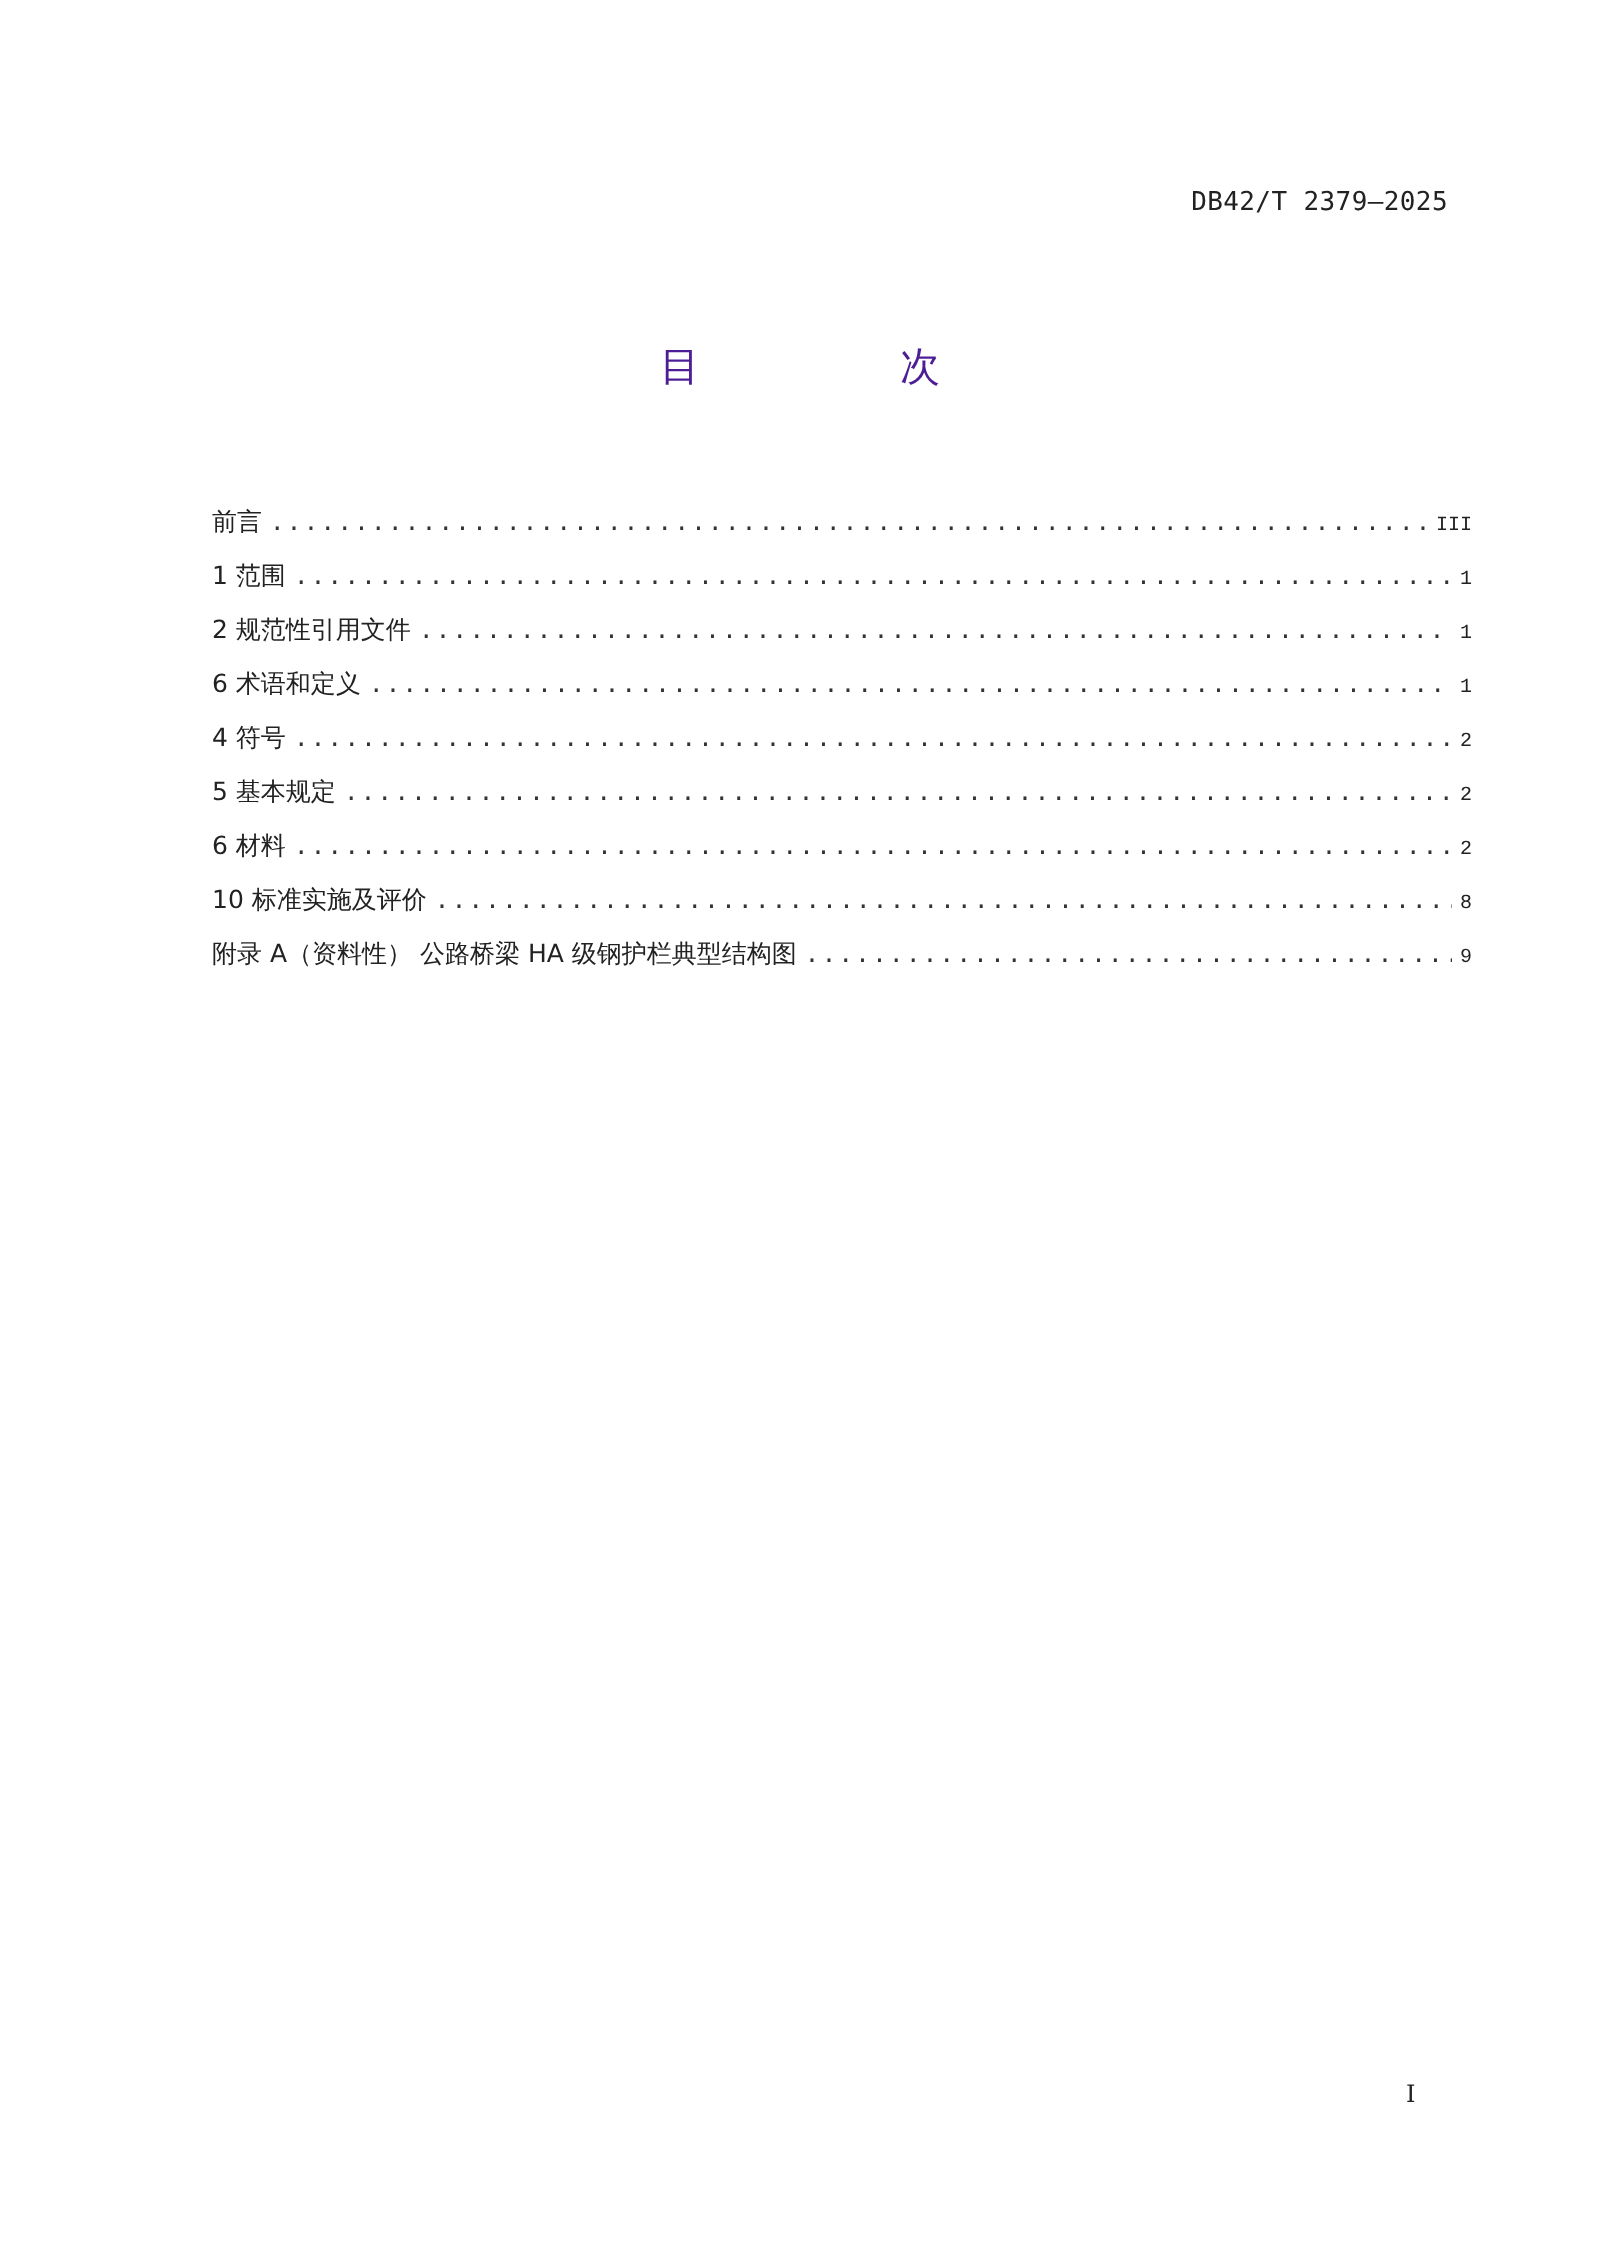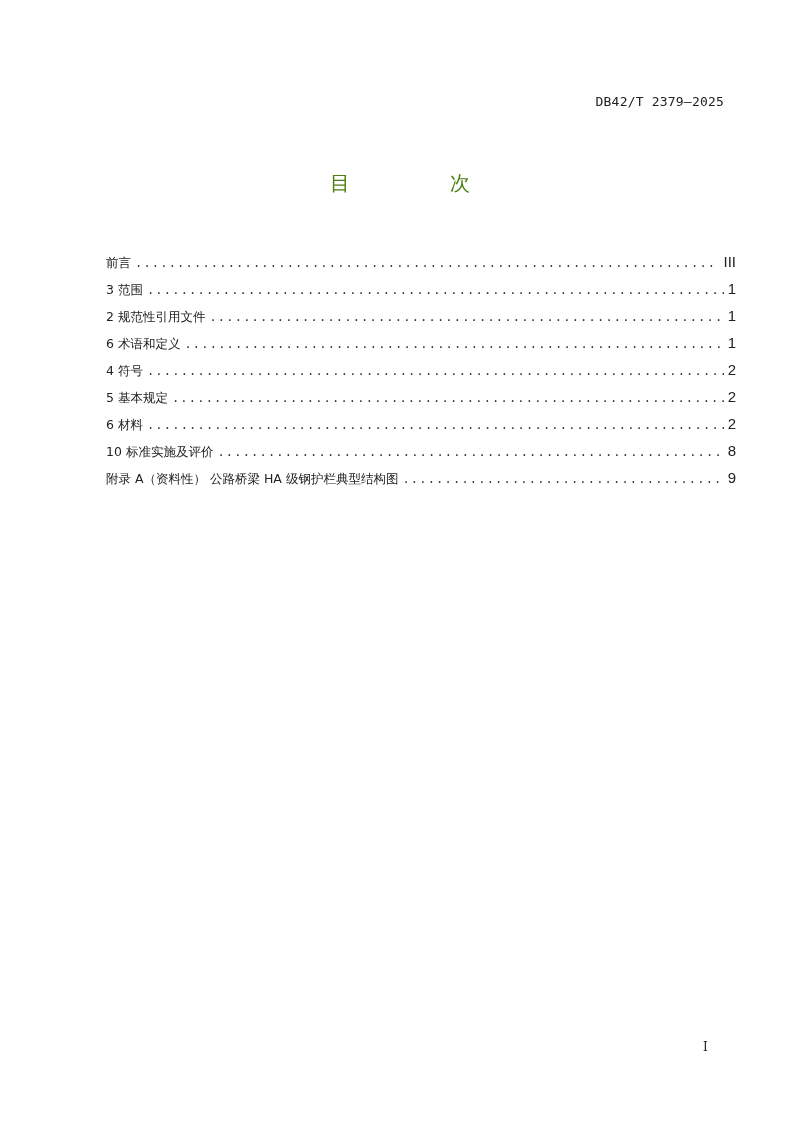--- a/index.html
+++ b/index.html
@@ -2,46 +2,46 @@
 <html><head>
   <meta charset="utf-8">
   <style>
     html, body { margin: 0; padding: 0; background: #ffffff; }
     body { width: 800px; height: 1132px; position: relative; overflow: hidden;
            font-family: "DejaVu Serif", "Liberation Serif", serif; color: #1a1a1a; }
     .doc-code { position: absolute; top: 94px; right: 76px; font-family: "DejaVu Sans Mono", "Liberation Mono", monospace;
                 font-size: 13px; letter-spacing: 0.2px; color: #222; padding-left: 20px; }
     .toc-title { position: absolute; top: 170px; left: 0; width: 800px; text-align: center;
                  font-family: "DejaVu Sans", "Liberation Sans", sans-serif; font-size: 20px; letter-spacing: 40px;
-                 padding-left: 40px; box-sizing: border-box; color: #4d7c0f; }
+                 padding-left: 40px; box-sizing: border-box; color: #4c1d95; }
     .toc-list { position: absolute; top: 241px; left: 94px; width: 630px; margin: 12px; padding: 0; list-style: none; }
     .toc-item { display: flex; align-items: baseline; height: 27px; font-size: 13px; color: #222; cursor: pointer; }
     .toc-label { white-space: nowrap; font-family: "DejaVu Sans", "Liberation Sans", sans-serif; font-size: 12.5px; }
     .toc-dots { flex: 1; overflow: hidden; white-space: nowrap; margin: 0 4px; font-family: "DejaVu Sans Mono", "Liberation Mono", monospace;
                 font-size: 12px; letter-spacing: 1.2px; color: #333; }
     .toc-dots::after { content: "...................................................................................................................................................................."; }
-    .toc-page { white-space: nowrap; font-family: Liberation Sans, sans-serif; font-size: 15px; text-align: left; }
+    .toc-page { white-space: nowrap; font-family: Liberation Mono, monospace; font-size: 10px; text-align: left; }
     .page-number { position: absolute; top: 1040px; left: 703px; font-family: "DejaVu Serif", "Liberation Serif", serif;
                    font-size: 12px; color: #222; }
   </style>
 </head>
 <body>
 
 <div class="doc-code">DB42/T 2379—2025</div>
 
 <div class="toc-title">目　次</div>
 
 <ul class="toc-list">
   <li class="toc-item">
     <span class="toc-label">前言</span>
     <span class="toc-dots"></span>
     <span class="toc-page">III</span>
   </li>
   <li class="toc-item">
-    <span class="toc-label">3 范围</span>
+    <span class="toc-label">1 范围</span>
     <span class="toc-dots"></span>
     <span class="toc-page">1</span>
   </li>
   <li class="toc-item">
     <span class="toc-label">2 规范性引用文件</span>
     <span class="toc-dots"></span>
     <span class="toc-page">1</span>
   </li>
   <li class="toc-item">
     <span class="toc-label">6 术语和定义</span>

